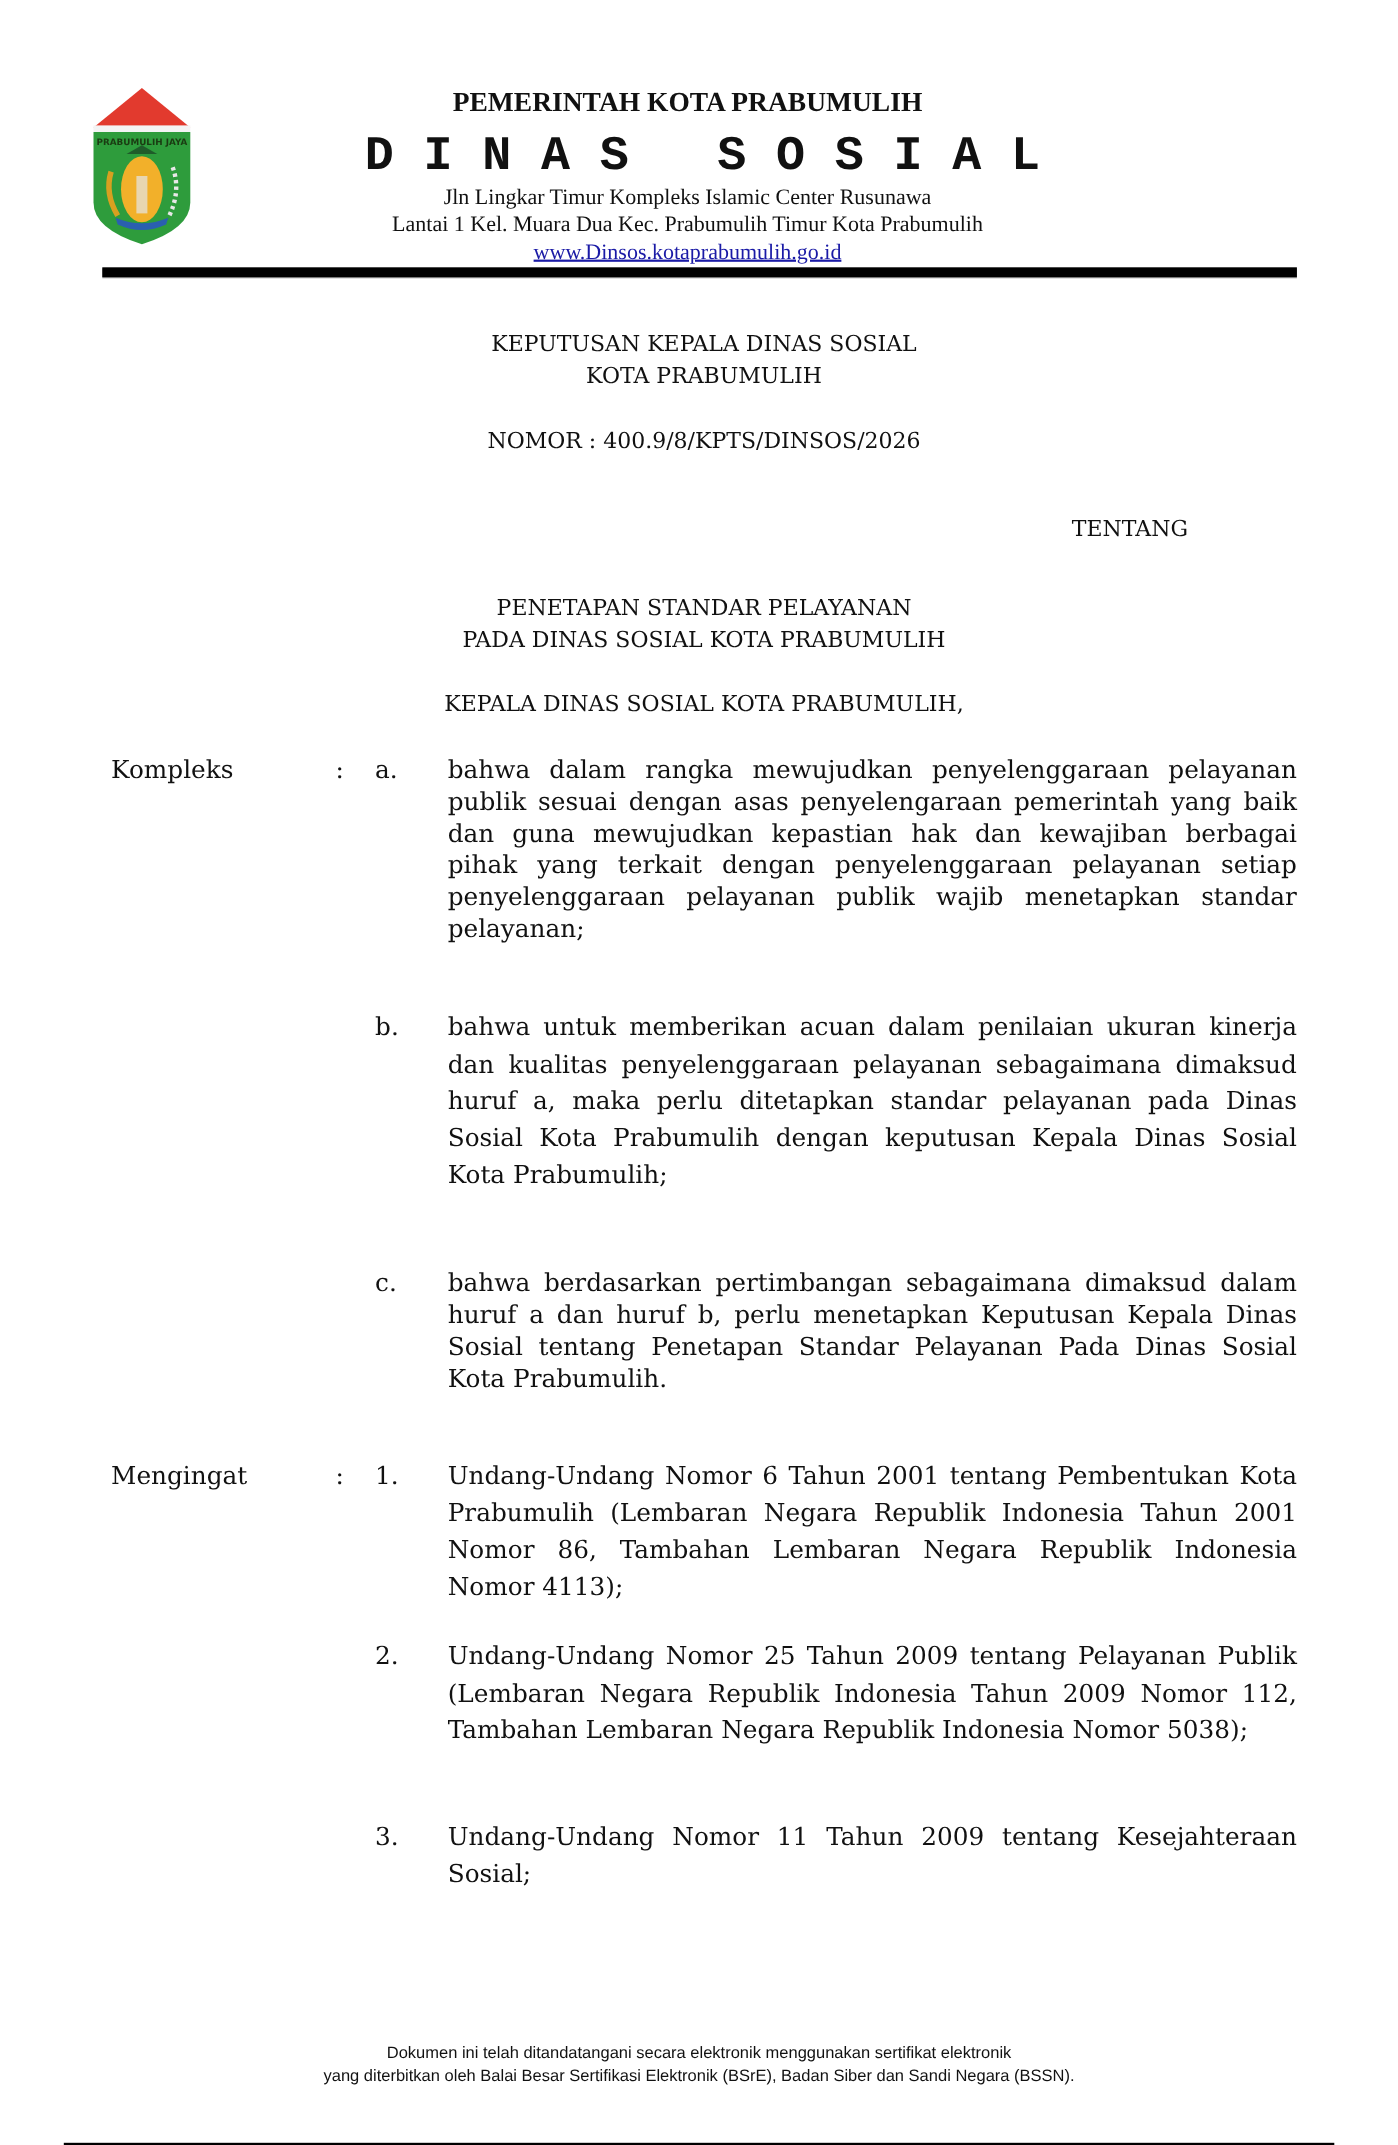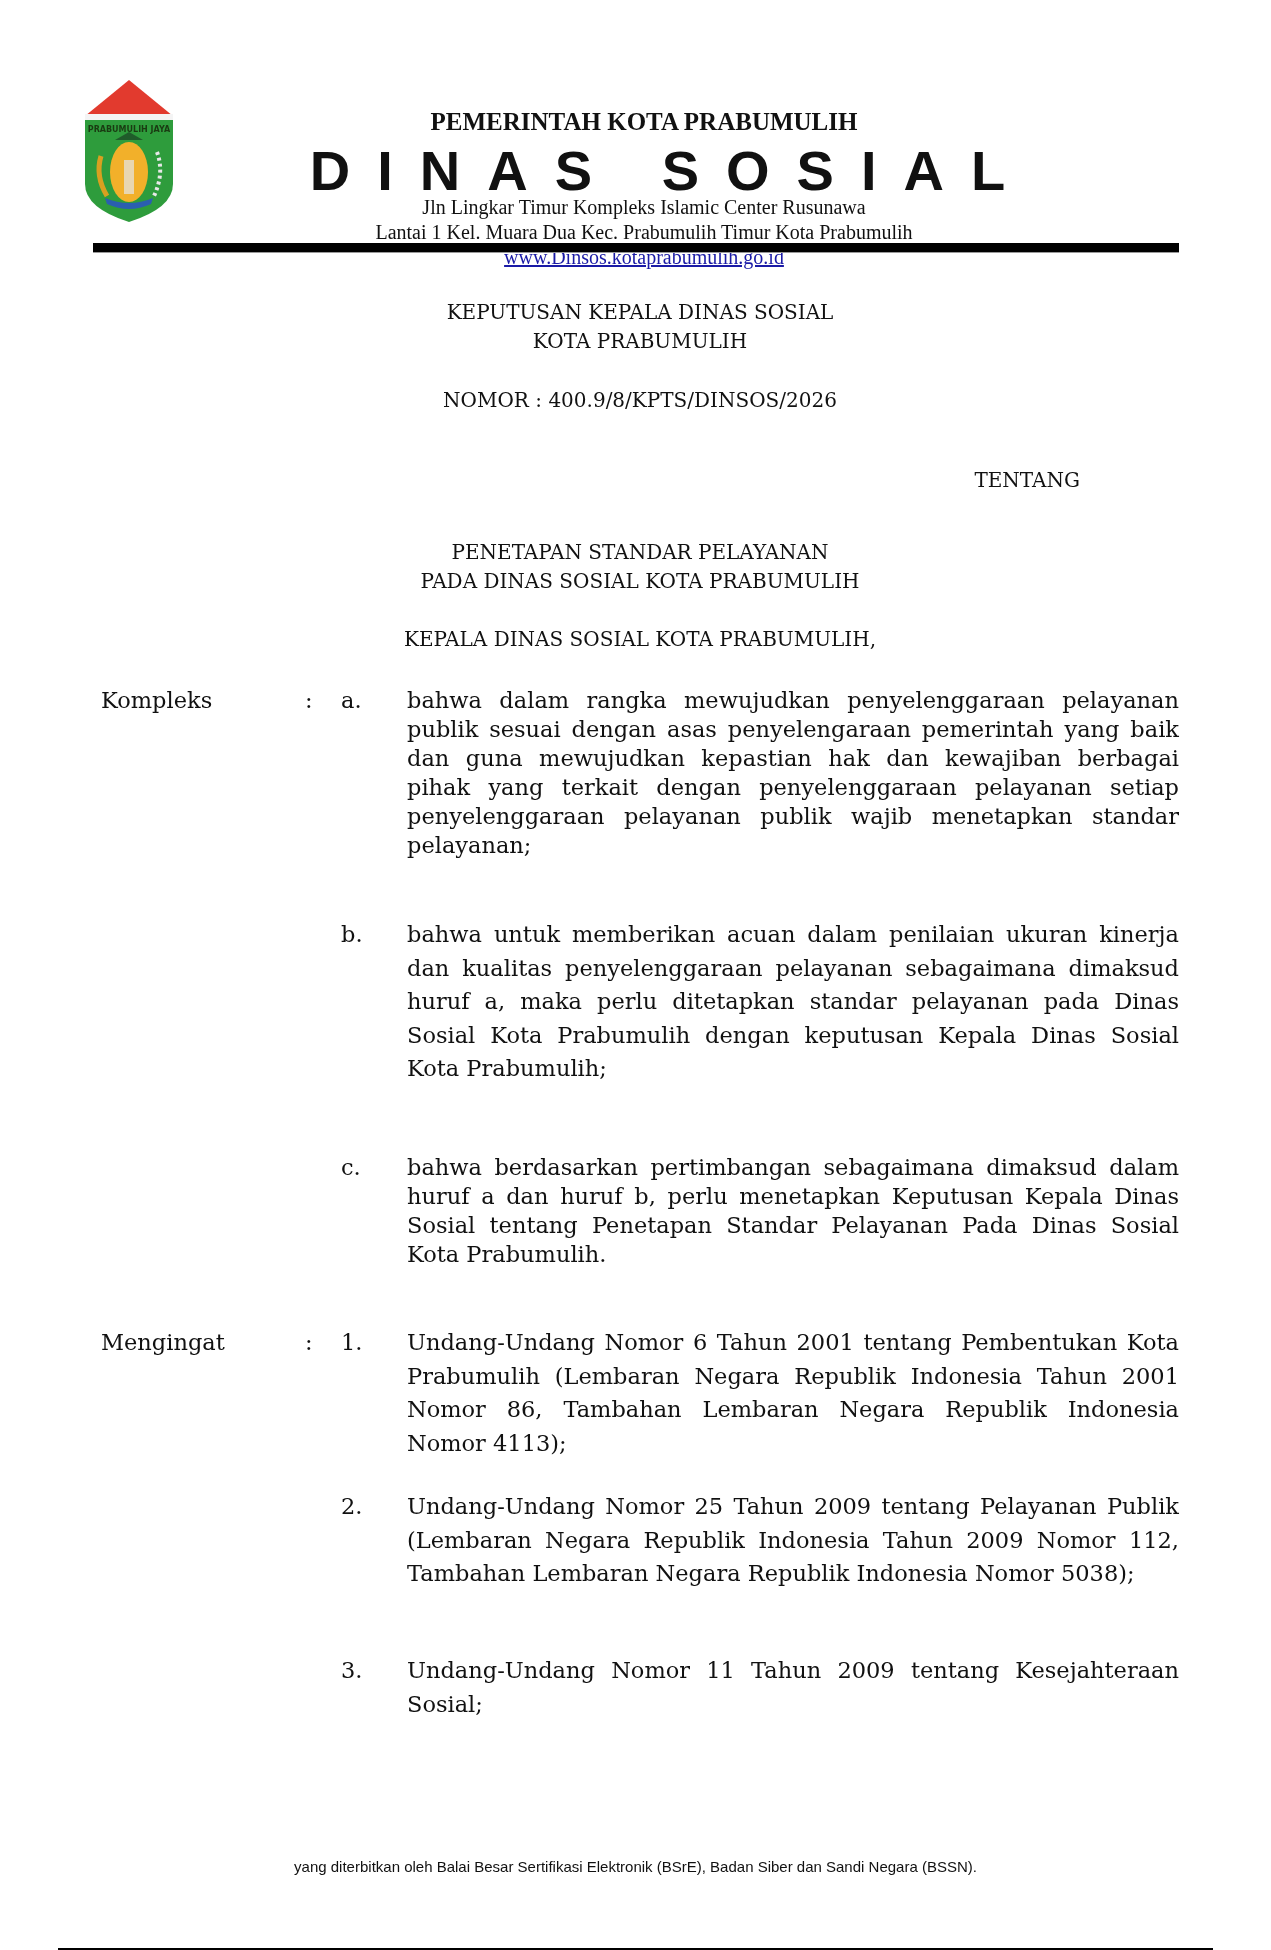--- a/index.html
+++ b/index.html
@@ -2,23 +2,23 @@
 <html><head>
 <meta charset="utf-8">
 <style>
   html, body { margin: 0; padding: 0; background: #ffffff; }
   body { width: 1271px; height: 1950px; position: relative; overflow: hidden; color: #111; }
   .serif { font-family: "DejaVu Serif", "Liberation Serif", serif; }
   .abs { position: absolute; }
 
   
   #logo { left: 81px; top: 76px; width: 96px; height: 150px; }
-  .kop-center { left: 244px; width: 800px; text-align: center; margin-top: 28px; }
+  .kop-center { left: 225px; width: 800px; text-align: center; }
   #kop-gov { top: 80px; font-family: "Liberation Serif", serif; font-weight: bold; font-size: 25px; letter-spacing: 0px; }
-  #kop-office { top: 113px; font-family: Liberation Sans, sans-serif; font-weight: bold; font-size: 56px; letter-spacing: 27px; line-height: 60px; padding-left: 27px; }
+  #kop-office { top: 113px; font-family: Liberation Mono, monospace; font-weight: bold; font-size: 44px; letter-spacing: 27px; line-height: 60px; padding-left: 27px; }
   #kop-addr1 { top: 168px; font-family: "Liberation Serif", serif; font-size: 20px; }
   #kop-addr2 { top: 193px; font-family: "Liberation Serif", serif; font-size: 20px; }
   #kop-web { top: 218px; font-family: "Liberation Serif", serif; font-size: 20px; }
   #kop-web a { color: #1a1aa6; text-decoration: underline; }
   #kop-rule { left: 93px; top: 243px; width: 1086px; height: 9px; background: #000; box-shadow: 0 1px 0 #999; }
 
   
   .title { left: 200px; width: 880px; text-align: center; font-size: 20px; line-height: 29px; }
   #t-decision { top: 298px; }
   #t-number { top: 386px; }
@@ -95,15 +95,16 @@
 <div class="abs marker serif lh33" style="top:1326px">1.</div>
 <div class="abs body serif lh33" style="top:1326px">Undang-Undang Nomor 6 Tahun 2001 tentang Pembentukan Kota Prabumulih (Lembaran Negara Republik Indonesia Tahun 2001 Nomor 86, Tambahan Lembaran Negara Republik Indonesia Nomor 4113);</div>
 
 <div class="abs marker serif lh33" style="top:1490px">2.</div>
 <div class="abs body serif lh33" style="top:1490px">Undang-Undang Nomor 25 Tahun 2009 tentang Pelayanan Publik (Lembaran Negara Republik Indonesia Tahun 2009 Nomor 112, Tambahan Lembaran Negara Republik Indonesia Nomor 5038);</div>
 
 <div class="abs marker serif lh33" style="top:1654px">3.</div>
 <div class="abs body serif lh33" style="top:1654px">Undang-Undang Nomor 11 Tahun 2009 tentang Kesejahteraan Sosial;</div>
 
 <div id="foot-text" class="abs">
+  <div>Dokumen ini telah ditandatangani secara elektronik menggunakan sertifikat elektronik</div>
   <div>yang diterbitkan oleh Balai Besar Sertifikasi Elektronik (BSrE), Badan Siber dan Sandi Negara (BSSN).</div>
 </div>
 <div id="foot-line" class="abs"></div>
 
 </body></html>

